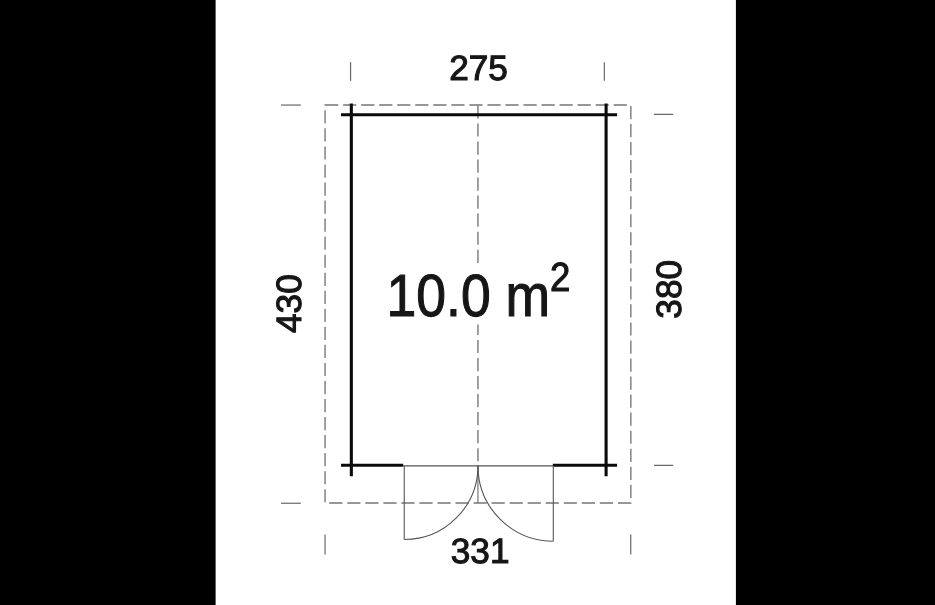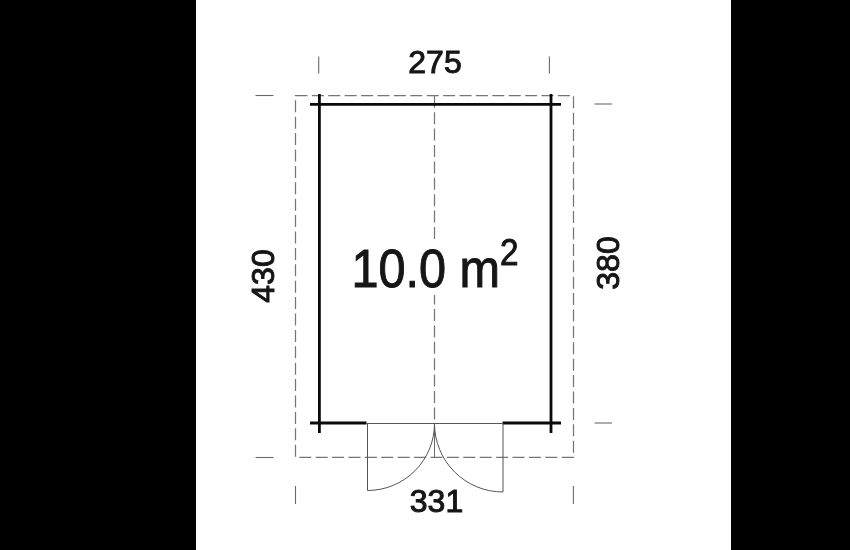--- a/index.html
+++ b/index.html
@@ -1,16 +1,16 @@
 <!DOCTYPE html>
 <html><head>
 <meta charset="utf-8">
 <style>
   html,body{margin:0;padding:0;background:#000;width:850px;height:550px;overflow:hidden;}
-  #plan{position:absolute;left:196px;top:0;width:535px;height:550px;background:#fff;}
+  #plan{position:absolute;left:196px;top:0;width:473px;height:550px;background:#fff;}
   svg{display:block;}
   text{font-family:"Liberation Sans",sans-serif;font-weight:normal;fill:#161616;stroke:#161616;stroke-width:1.0;}
 </style>
 </head>
 <body>
 
 <div id="plan">
 <svg width="459" height="550" viewBox="0 0 459 550">
 
   <rect x="99.5" y="95.5" width="278" height="361.8" fill="none" stroke="#767676" stroke-width="1.25" stroke-dasharray="12 4.4"></rect>

